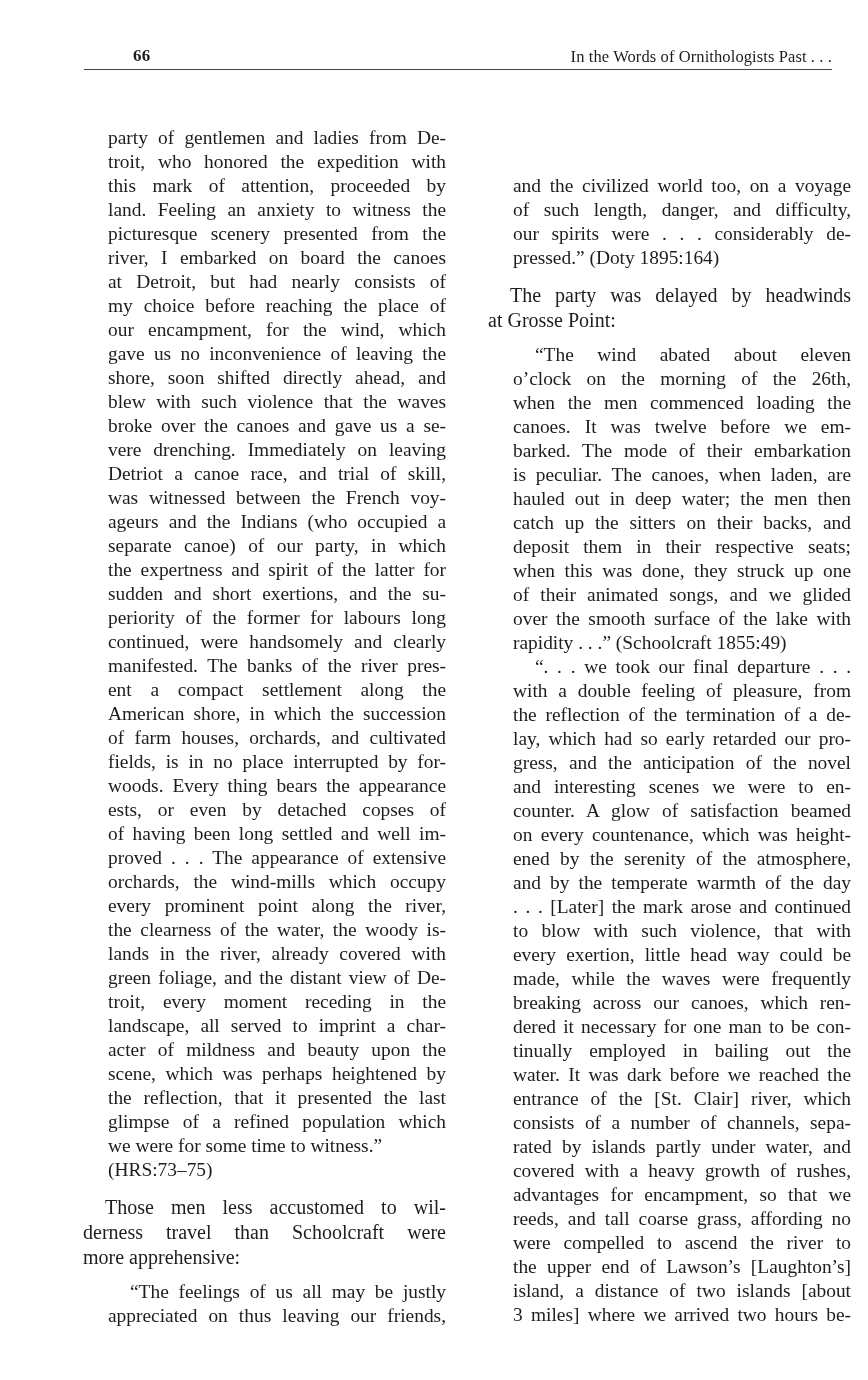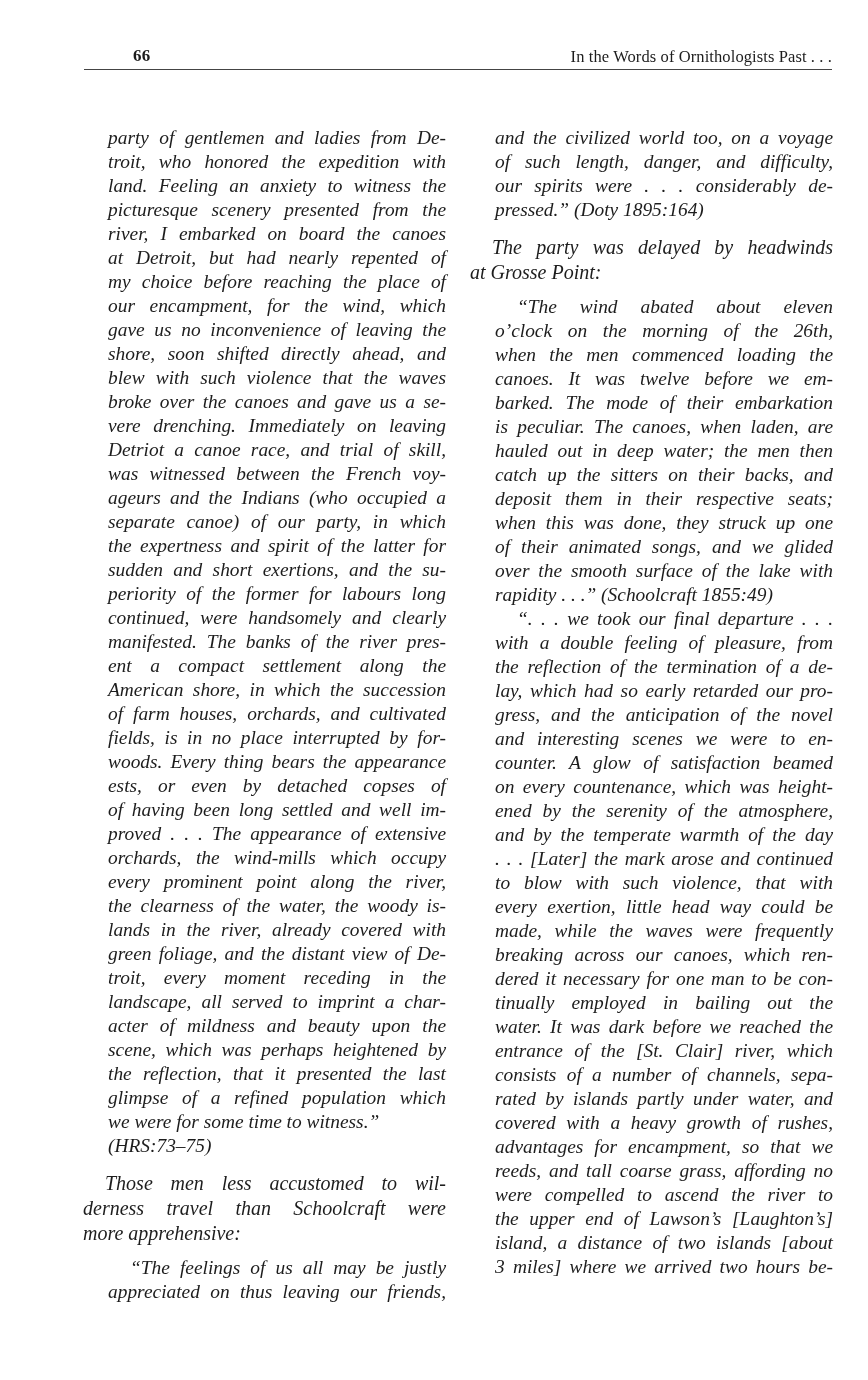--- a/index.html
+++ b/index.html
@@ -14,24 +14,24 @@
   }
   .page-number {
     position: absolute; left: 3px; top: 2px;
     font-size: 17px; font-weight: bold; letter-spacing: 0.2px; margin-left: 46px;
   }
   .running-head {
     position: absolute; right: 0; top: 3px;
     font-size: 16.5px; letter-spacing: 0.1px;
   }
   .col {
-    position: absolute; top: 126px; font-style: italic;
+    position: absolute; top: 126px;
   }
   .col-left { left: 83px; width: 363px; }
-  .col-right { left: 470px; width: 363px; }
+  .col-right { left: 488px; width: 363px; margin-top: 48px; }
   .line {
     display: block; white-space: nowrap; height: 24px; line-height: 24px;
     font-size: 19.4px; text-align: justify; text-align-last: justify;
   }
   .line.last { text-align-last: left; }
   .quote .line { margin-left: 25px; }
   .quote { width: 363px; }
   .body-par .line { font-size: 20px; height: 25px; line-height: 25px; }
   .body-par .first { padding-left: 22px; }
   .quote .first { padding-left: 22px; }
@@ -43,24 +43,25 @@
 
 <div class="header">
   <span class="page-number">66</span>
   <span class="running-head">In the Words of Ornithologists Past . . .</span>
 </div>
 
 <div class="col col-left">
   <div class="quote" id="q1">
       <span class="line">party of gentlemen and ladies from De-</span>
       <span class="line">troit, who honored the expedition with</span>
+      <span class="line">this mark of attention, proceeded by</span>
       <span class="line">land. Feeling an anxiety to witness the</span>
       <span class="line">picturesque scenery presented from the</span>
       <span class="line">river, I embarked on board the canoes</span>
-      <span class="line">at Detroit, but had nearly repented of</span>
+      <span class="line">at Detroit, but had nearly consists of</span>
       <span class="line">my choice before reaching the place of</span>
       <span class="line">our encampment, for the wind, which</span>
       <span class="line">gave us no inconvenience of leaving the</span>
       <span class="line">shore, soon shifted directly ahead, and</span>
       <span class="line">blew with such violence that the waves</span>
       <span class="line">broke over the canoes and gave us a se-</span>
       <span class="line">vere drenching. Immediately on leaving</span>
       <span class="line">Detriot a canoe race, and trial of skill,</span>
       <span class="line">was witnessed between the French voy-</span>
       <span class="line">ageurs and the Indians (who occupied a</span>

